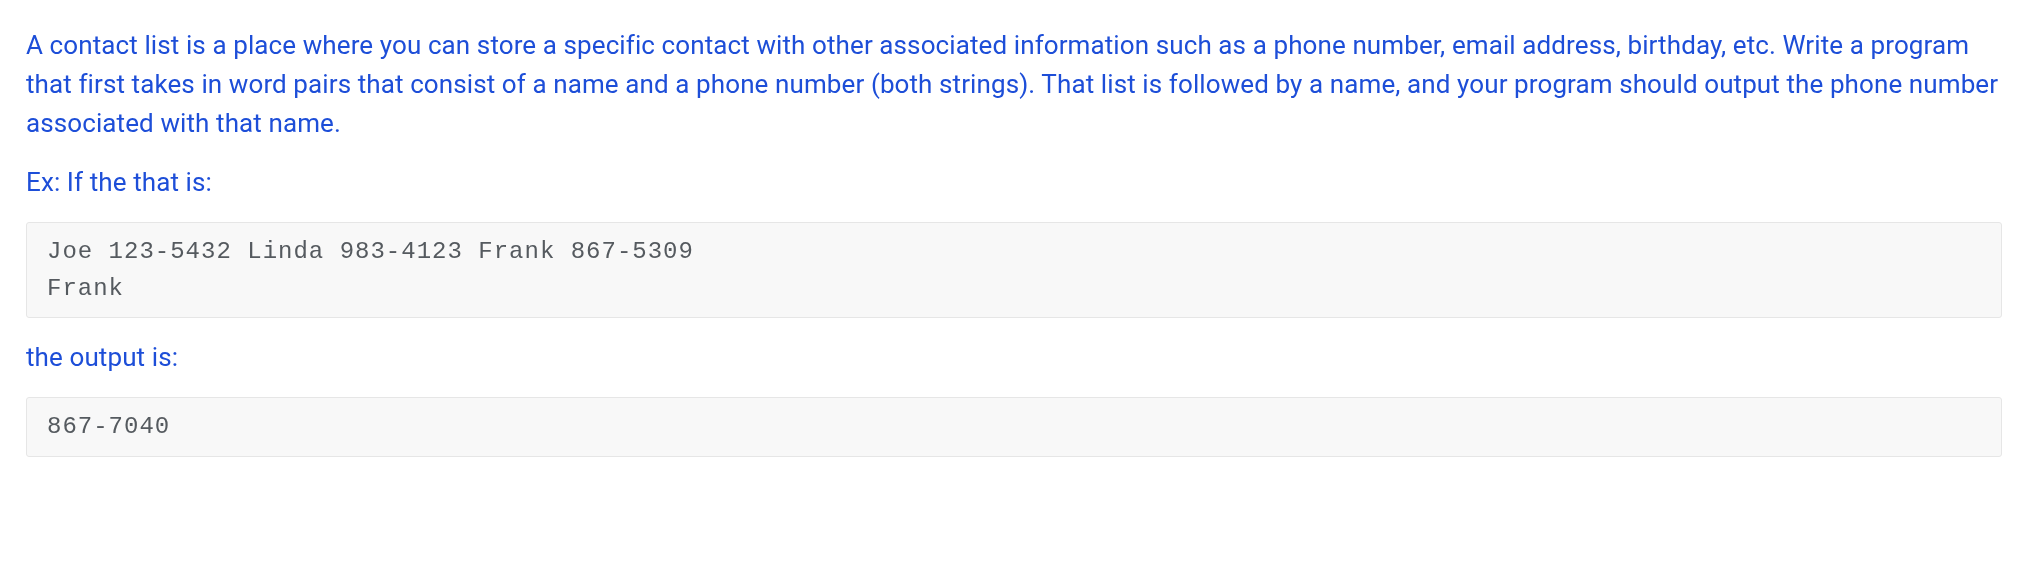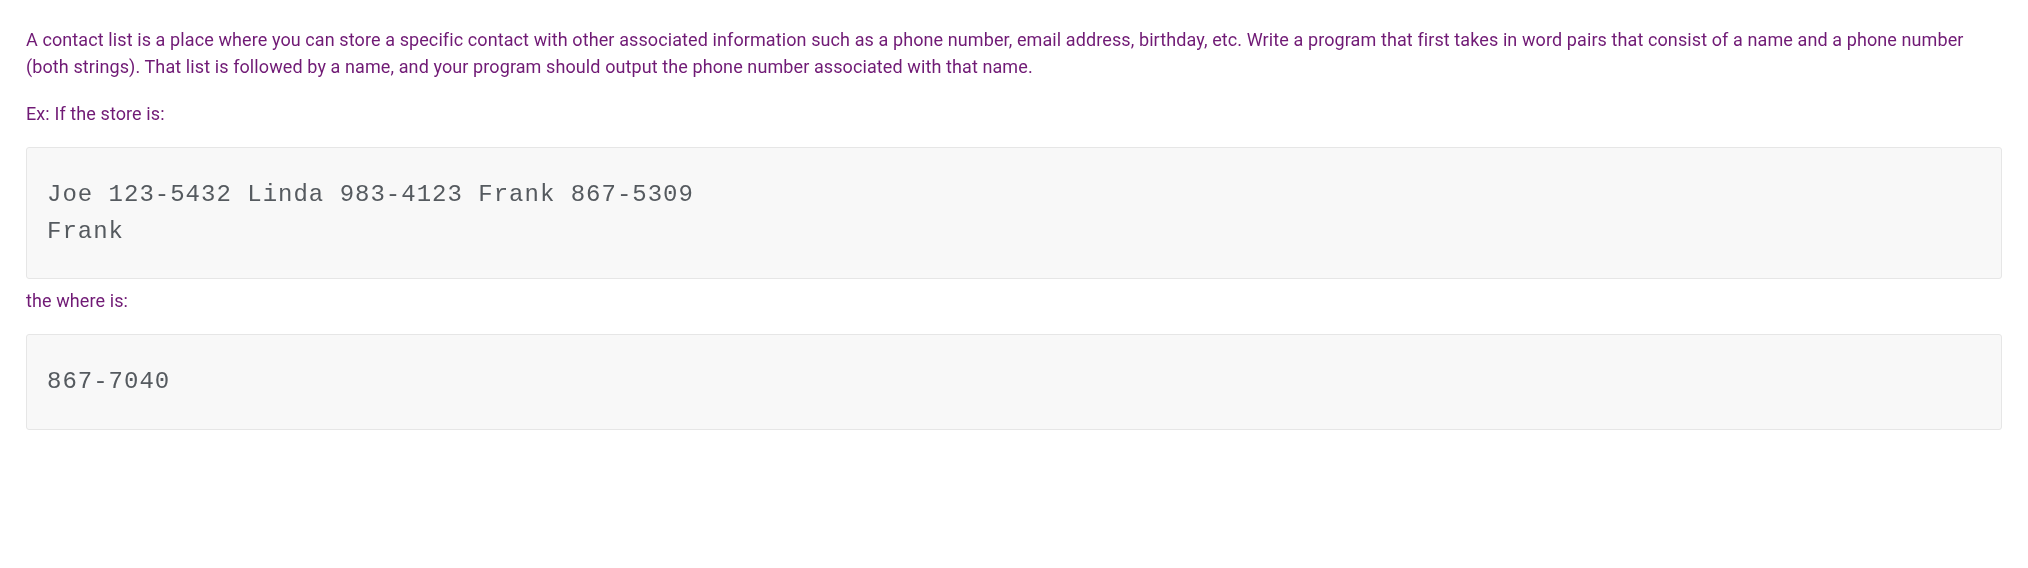--- a/index.html
+++ b/index.html
@@ -8,45 +8,45 @@
       box-sizing: border-box;
     }
     body {
       font-family: -apple-system, BlinkMacSystemFont, "Segoe UI", Roboto, "Helvetica Neue", Arial, sans-serif;
       background-color: #ffffff;
       padding: 26px 26px 26px 26px;
       width: 2028px;
       color: #555a5f;
     }
     .paragraph {
-      font-size: 18px;
+      font-size: 26px;
       line-height: 1.5;
-      color: #701a75;
+      color: #1d4ed8;
       margin-bottom: 20px;
       letter-spacing: 0.1px;
     }
     .code-block {
       background-color: #f8f8f8;
       border: 1px solid #e6e6e6;
       border-radius: 3px;
-      padding: 28px 20px;
+      padding: 10px 20px;
       font-family: "SFMono-Regular", Consolas, "Liberation Mono", Menlo, Courier, monospace;
       font-size: 24px;
       line-height: 1.55;
       color: #555a5f;
-      margin-bottom: 8px;
+      margin-bottom: 20px;
       white-space: pre;
       letter-spacing: 1px;
     }
   </style>
 </head>
 <body>
 
 <p class="paragraph">A contact list is a place where you can store a specific contact with other associated information such as a phone number, email address, birthday, etc. Write a program that first takes in word pairs that consist of a name and a phone number (both strings). That list is followed by a name, and your program should output the phone number associated with that name.</p>
 
-<p class="paragraph">Ex: If the store is:</p>
+<p class="paragraph">Ex: If the that is:</p>
 
 <div class="code-block">Joe 123-5432 Linda 983-4123 Frank 867-5309
 Frank</div>
 
-<p class="paragraph">the where is:</p>
+<p class="paragraph">the output is:</p>
 
 <div class="code-block">867-7040</div>
 
 </body></html>

